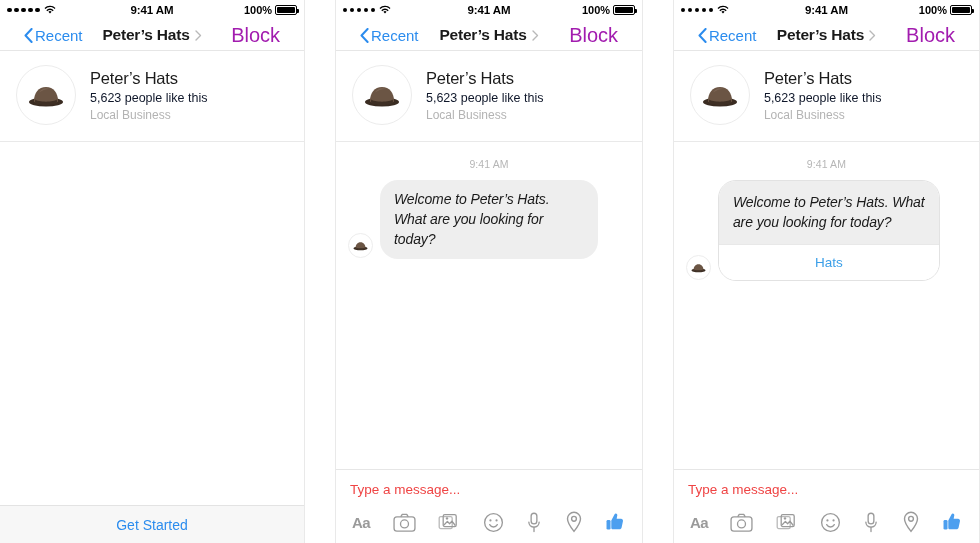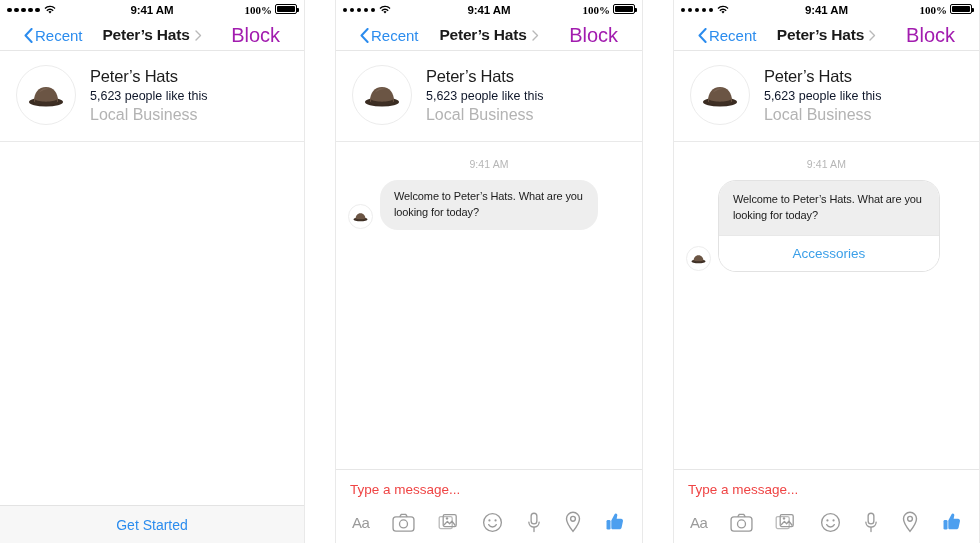--- a/index.html
+++ b/index.html
@@ -47,22 +47,22 @@
   .dot { width: 4.5px; height: 4.5px; border-radius: 50%; background: #000; display: block; }
   .wifi { width: 12px; height: 10px; display: block; }
   .sb-center {
     position: absolute; left: 0; right: 0;
     text-align: center;
     font-size: 11.5px; font-weight: bold; color: #000;
     letter-spacing: -0.1px;
     pointer-events: none;
   }
   .sb-right {
-    margin-left: auto; display: flex; align-items: flex-start; gap: 3px;
-    font-size: 11px; font-weight: bold; font-family: Liberation Serif, serif;
+    margin-left: auto; display: flex; align-items: center; gap: 3px;
+    font-size: 11px; font-weight: bold;
   }
   .batt {
     width: 22px; height: 10px;
     border: 1px solid #000; border-radius: 2px;
     position: relative; padding: 1px;
   }
   .batt::after {
     content: ""; position: absolute; right: -3px; top: 3px;
     width: 2px; height: 4px; background: #000; border-radius: 0 1px 1px 0;
   }
@@ -112,21 +112,21 @@
   .avatar {
     width: 60px; height: 60px; border-radius: 50%;
     background: #ffffff; border: 1px solid #ececec;
     display: flex; align-items: center; justify-content: center;
     flex: 0 0 auto; overflow: hidden;
   }
   .avatar svg { display: block; }
   .profile-text { display: flex; flex-direction: column; gap: 3px; }
   .p-name { font-size: 16.5px; color: #1c1c1c; letter-spacing: -0.2px; }
   .p-likes { font-size: 12.5px; color: #0f172a; }
-  .p-cat { font-size: 16px; color: #b3b3b3; }
+  .p-cat { font-size: 12px; color: #b3b3b3; }
 
   
   .convo {
     flex: 1 1 auto;
     background: #ffffff;
     position: relative;
     overflow: hidden;
     display: flex; flex-direction: column;
   }
   .ts {
@@ -144,24 +144,25 @@
     width: 25px; height: 25px; border-radius: 50%;
     background: #fff; border: 1px solid #ededed;
     display: flex; align-items: center; justify-content: center;
     flex: 0 0 auto; margin-bottom: 1px; overflow: hidden;
   }
   .bubble {
     background: #eeeeee;
     color: #1a1a1a;
     border-radius: 18px;
     padding: 9px 14px 10px 14px;
-    font-size: 11px;
+    font-size: 14px;
     line-height: 1.43;
     max-width: 218px;
     letter-spacing: -0.1px;
+    font-style: italic;
   }
   
   .card {
     border: 1px solid #e2e2e2;
     border-radius: 18px;
     overflow: hidden;
     background: #ffffff;
     max-width: 222px;
     width: 222px;
   }
@@ -204,21 +205,21 @@
     font-size: 13.5px; color: #ef4444;
     padding-bottom: 14px;
     cursor: text;
   }
   .composer-icons {
     display: flex; align-items: center; justify-content: space-between;
     padding: 0 2px;
   }
   .cicon { cursor: pointer; display: flex; align-items: center; justify-content: center; }
   .cicon svg { display: block; }
-  .aa { font-size: 15px; color: #9a9a9a; letter-spacing: -0.5px; }
+  .aa { font-size: 15px; color: #9a9a9a; letter-spacing: -0.5px; font-weight: bold; }
 </style>
 </head>
 <body>
 
 <div class="stage">
 
   <div class="phone phone-1">
 
     <div class="statusbar">
       <div class="sb-left">
@@ -482,21 +483,21 @@
       <div class="msg-row">
         <div class="mini-avatar">
           <svg width="19" height="19" viewBox="0 0 46 46">
             <ellipse cx="23" cy="30" rx="17" ry="4.6" fill="#3a2c22"></ellipse>
             <path d="M11 29c0-8 4.5-14 12-14s12 6 12 14c0 2-5.4 3.2-12 3.2S11 31 11 29z" fill="#6b5544"></path>
             <path d="M12.4 27.6c1.4 1.3 5.6 2.1 10.6 2.1s9.2-.8 10.6-2.1c.3 1 .4 1.7.4 2.3 0 1.8-5 2.8-11 2.8s-11-1-11-2.8c0-.6.1-1.3.4-2.3z" fill="#3e2f24"></path>
           </svg>
         </div>
         <div class="card">
           <div class="bubble">Welcome to Peter’s Hats. What are you looking for today?</div>
-          <div class="qr">Accessories</div>
+          <div class="qr">Hats</div>
         </div>
       </div>
     </div>
 
     <div class="composer">
       <div class="composer-input">Type a message...</div>
       <div class="composer-icons">
         <span class="cicon aa">Aa</span>
         <span class="cicon">
           <svg width="23" height="19" viewBox="0 0 24 20">

